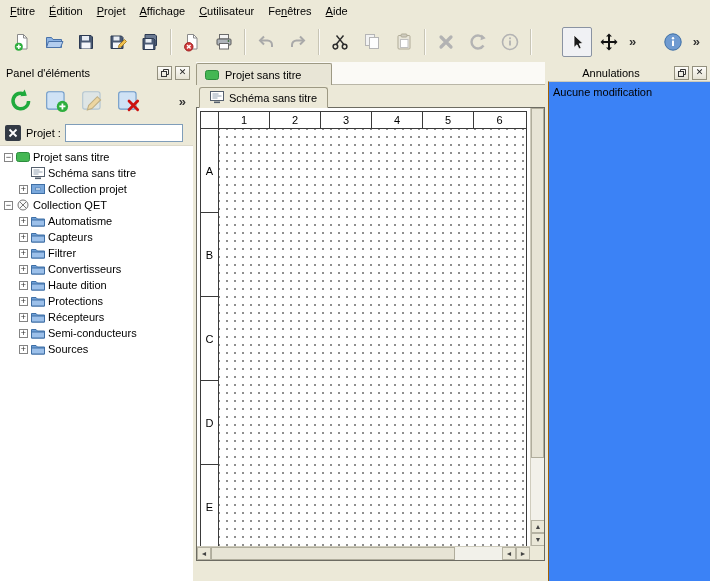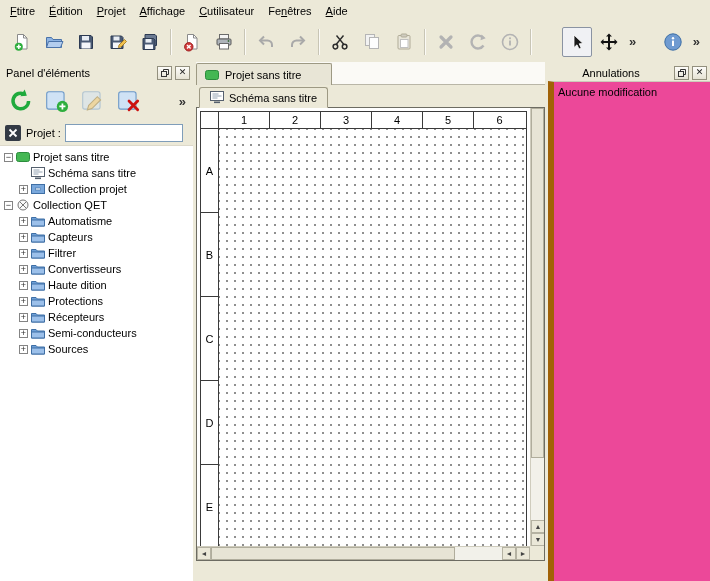--- a/index.html
+++ b/index.html
@@ -96,21 +96,21 @@
   .hscroll { position:absolute; left:0; right:14px; bottom:0; height:14px; background:#f2f1ea;
              border-top:1px solid #cfccbd; display:flex; }
   .htrough { flex:1; position:relative; }
   .hthumb { position:absolute; left:0; top:0; bottom:0; width:84%;
             background:#e7e4d5; border:1px solid #b0ad9c; }
   .sbtn { width:14px; height:13px; flex:none; background:#ebe8d8; border:1px solid #b5b2a2;
           display:flex; align-items:center; justify-content:center; font-size:7px; color:#444; }
   .corner-sq { position:absolute; right:0; bottom:0; width:14px; height:14px; background:#ece9d8; }
 
   
-  .undo-panel { flex:1; background:#ec4899; border-left:6px solid #a16207; border-top:1px solid #cdcaba; padding:2px 0; }
+  .undo-panel { flex:1; background:#3b82f6; border-left:1px solid #a16207; border-top:1px solid #cdcaba; padding:2px 0; }
   .undo-item { padding:2px 4px; white-space:nowrap; }
 </style>
 </head>
 <body>
 
 <div class="menubar">
     <span class="menu-item"><span></span><span class="accel">F</span><span>titre</span></span>
     <span class="menu-item"><span></span><span class="accel">É</span><span>dition</span></span>
     <span class="menu-item"><span></span><span class="accel">P</span><span>rojet</span></span>
     <span class="menu-item"><span></span><span class="accel">A</span><span>ffichage</span></span>

